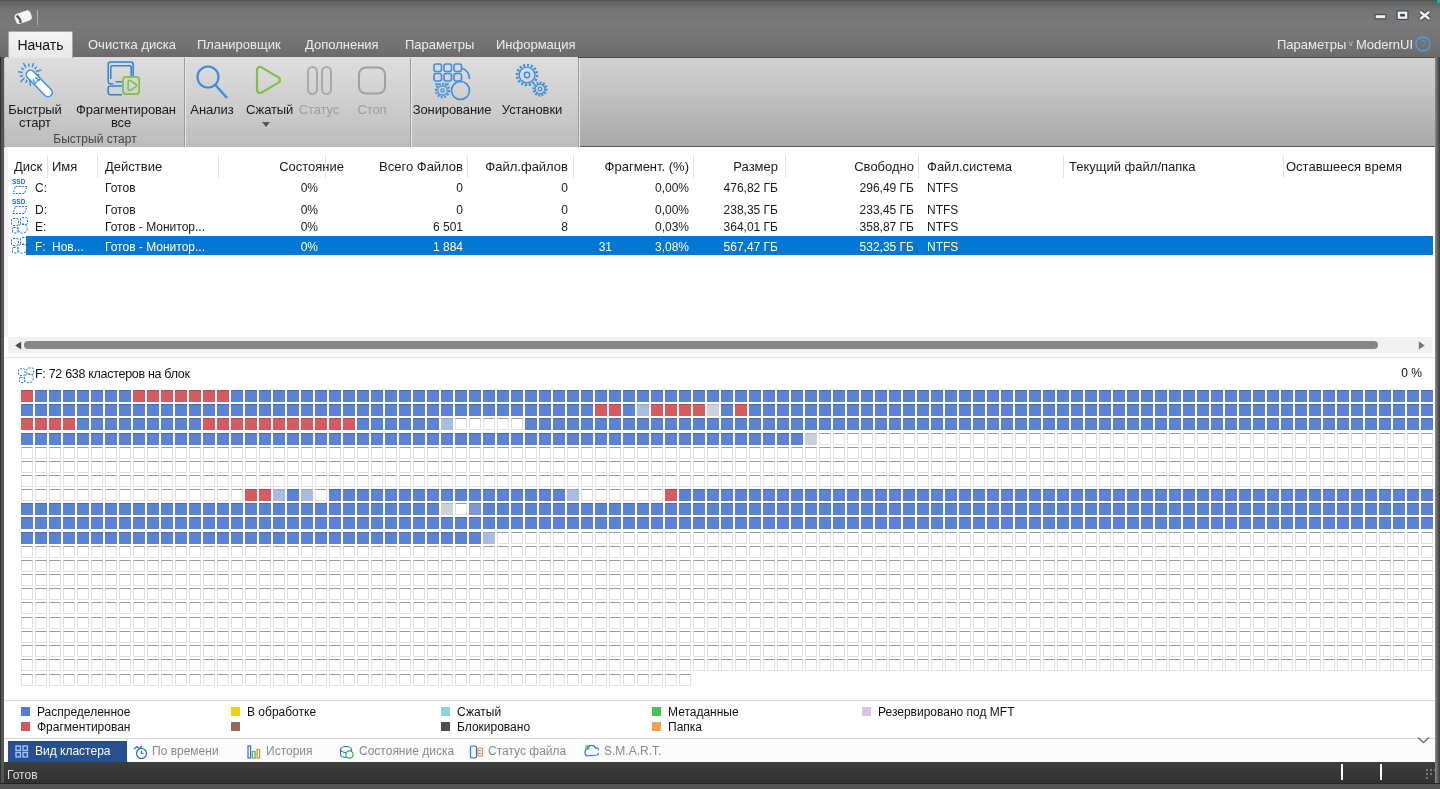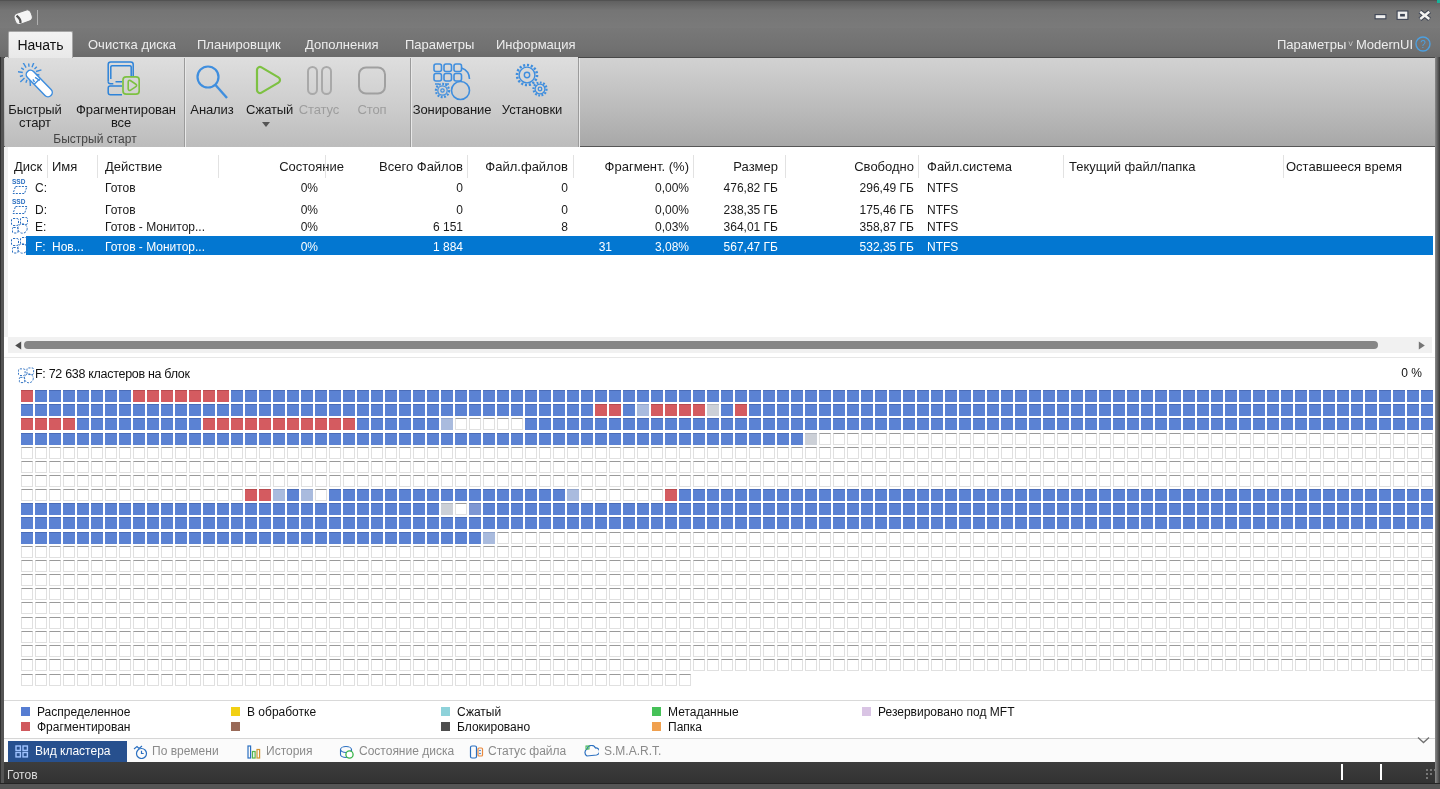--- a/index.html
+++ b/index.html
@@ -234,26 +234,26 @@
 <div class="cell r" style="right:658px;top:34.0px">476,82 ГБ</div>
 <div class="cell r" style="right:522px;top:34.0px">296,49 ГБ</div>
 <div class="cell" style="left:923px;top:34.0px">NTFS</div>
 <div class="cell" style="left:31px;top:55.5px">D:</div>
 <div class="cell" style="left:101px;top:55.5px">Готов</div>
 <div class="cell r" style="right:1118px;top:55.5px">0%</div>
 <div class="cell r" style="right:973px;top:55.5px">0</div>
 <div class="cell r" style="right:868px;top:55.5px">0</div>
 <div class="cell r" style="right:747px;top:55.5px">0,00%</div>
 <div class="cell r" style="right:658px;top:55.5px">238,35 ГБ</div>
-<div class="cell r" style="right:522px;top:55.5px">175,46 ГБ</div>
+<div class="cell r" style="right:522px;top:55.5px">233,45 ГБ</div>
 <div class="cell" style="left:923px;top:55.5px">NTFS</div>
 <div class="cell" style="left:31px;top:73.0px">E:</div>
 <div class="cell" style="left:101px;top:73.0px">Готов - Монитор...</div>
 <div class="cell r" style="right:1118px;top:73.0px">0%</div>
-<div class="cell r" style="right:973px;top:73.0px">6 151</div>
+<div class="cell r" style="right:973px;top:73.0px">6 501</div>
 <div class="cell r" style="right:868px;top:73.0px">8</div>
 <div class="cell r" style="right:747px;top:73.0px">0,03%</div>
 <div class="cell r" style="right:658px;top:73.0px">364,01 ГБ</div>
 <div class="cell r" style="right:522px;top:73.0px">358,87 ГБ</div>
 <div class="cell" style="left:923px;top:73.0px">NTFS</div>
 <div class="cell sel" style="left:31px;top:92.5px">F:</div>
 <div class="cell sel" style="left:48px;top:92.5px">Нов...</div>
 <div class="cell sel" style="left:101px;top:92.5px">Готов - Монитор...</div>
 <div class="cell sel r" style="right:1118px;top:92.5px">0%</div>
 <div class="cell sel r" style="right:973px;top:92.5px">1 884</div>

